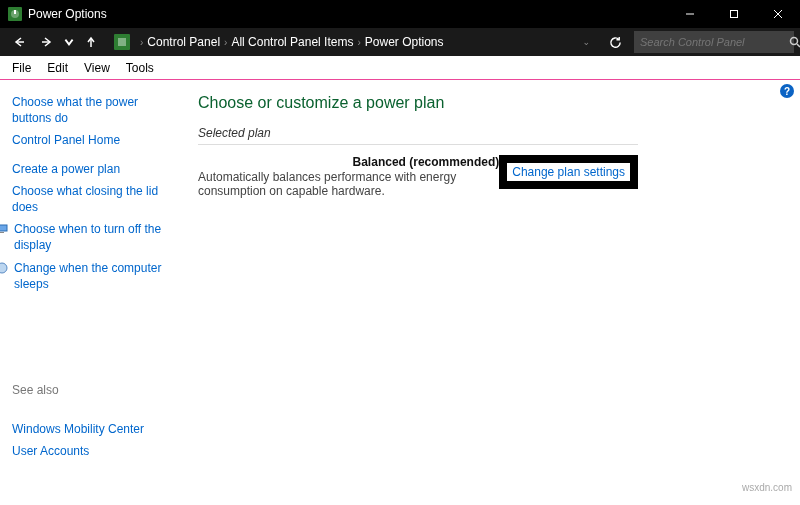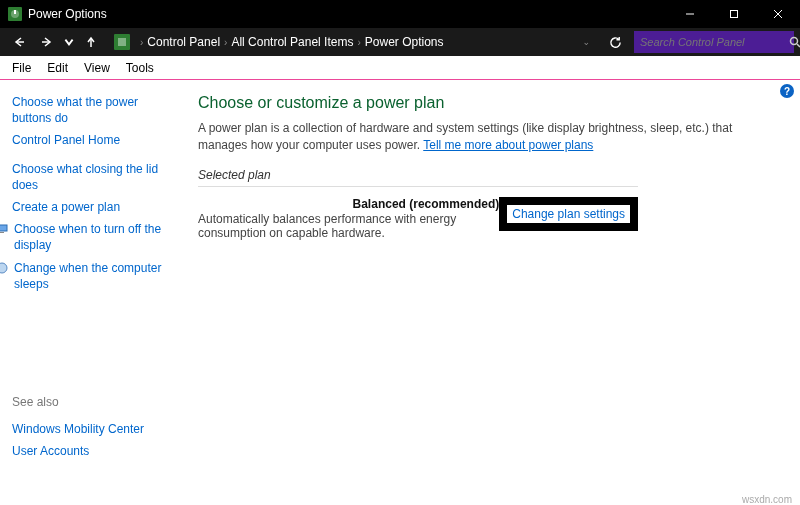--- a/index.html
+++ b/index.html
@@ -13,46 +13,46 @@
   .winbtn svg { width:10px; height:10px; stroke:#fff; stroke-width:1; fill:none; }
   .navbar { height: 28px; background:#1a1a1a; display:flex; align-items:center; padding:0 6px; gap:2px; }
   .navbtn { width:26px; height:22px; display:flex; align-items:center; justify-content:center; color:#fff; }
   .navbtn svg { width:12px; height:12px; stroke:#fff; stroke-width:1.5; fill:none; }
   .breadcrumb { display:flex; align-items:center; flex:1; height:22px; background:#1a1a1a; margin:0 4px; font-size:12px; color:#fff; }
   .breadcrumb .cp-icon { width:16px;height:16px; background:#2e7d32; margin:0 6px 0 4px; border-radius:1px;display:flex;align-items:center;justify-content:center; }
   .breadcrumb .chev { color:#888; margin:0 4px; font-size:10px; }
   .breadcrumb .dropdown { color:#888; margin-left:auto; padding:0 6px; font-size:9px; }
   .refreshbtn { width:26px; height:22px; display:flex; align-items:center; justify-content:center; }
   .refreshbtn svg { width:13px; height:13px; stroke:#fff; stroke-width:1.5; fill:none; }
-  .searchwrap { width:160px; height:22px; background:#4c1d95; display:flex; align-items:center; margin-left:4px; }
+  .searchwrap { width:160px; height:22px; background:#404040; display:flex; align-items:center; margin-left:4px; }
   .searchwrap input { flex:1; background:transparent; border:none; outline:none; color:#ccc; font-size:11px; padding:0 6px; font-style:italic; }
   .searchwrap .sicon { width:22px; display:flex; align-items:center; justify-content:center; }
   .searchwrap .sicon svg { width:12px;height:12px; stroke:#ccc; stroke-width:1.5; fill:none; }
   .menubar { height:24px; border-bottom:1px solid #ec4899; display:flex; align-items:center; padding:0 4px; font-size:12px; }
   .menubar .menuitem { padding:3px 8px; }
   .content { display:flex; height:calc(505px - 28px - 28px - 24px); position:relative; }
   .sidebar { width:180px; padding:8px 8px 8px 12px; font-size:12px; }
   .sidelink { color:#0066cc; margin:6px 0; display:block; line-height:1.35; cursor:pointer; }
   .sidehome { margin-bottom:12px; }
   .sideicon-row { display:flex; align-items:flex-start; gap:6px; margin:6px 0 6px -16px; padding-left:0; }
   .sideicon-row .sic { width:12px;height:12px; flex:none; margin-top:2px; }
   .seealso { position:absolute; bottom:40px; left:12px; font-size:12px; }
-  .seealso .hdr { color:#777; margin-bottom:12px; }
+  .seealso .hdr { color:#777; margin-bottom:24px; }
   .main { flex:1; padding:14px 30px 0 18px; font-size:12px; color:#333; position:relative; }
   .help-icon { position:absolute; top:4px; right:6px; width:14px; height:14px; background:#0b63c4; border-radius:50%; color:#fff; font-size:10px; font-weight:bold; display:flex; align-items:center; justify-content:center; }
   .main h1 { color:#0a612f; font-weight:normal; font-size:16px; margin-bottom:8px; }
   .main p.desc { color:#444; line-height:1.4; margin-bottom:2px; }
   .main a.inline { color:#0066cc; text-decoration:underline; }
   .section-hdr { margin-top:14px; color:#333; border-bottom:1px solid #ddd; padding-bottom:4px; width:440px;font-style:italic; }
   .planrow { display:flex; align-items:flex-start; width:440px; margin-top:10px; }
   .plan-left { flex:1; }
   .plan-name { font-weight:bold; color:#111;text-align:right; }
   .plan-desc { color:#444; margin-top:1px; }
   .change-link { color:#0066cc; border:8px solid #000000; padding:3px 5px; font-size:12px; line-height:1; white-space:nowrap; }
-  .watermark { position:absolute; bottom:0; right:8px; font-size:10px; color:#aaa; }
+  .watermark { position:absolute; bottom:12px; right:8px; font-size:10px; color:#aaa; }
 </style>
 </head>
 <body>
 
 <div class="titlebar">
   <div class="app-icon">
     <svg viewBox="0 0 10 10">
         <circle cx="5" cy="5" r="4" fill="#fff" opacity="0.3"></circle>
         <rect x="4" y="1" width="2" height="4" fill="#fff"></rect>
       </svg>
@@ -137,22 +137,22 @@
   <div class="menuitem">File</div>
   <div class="menuitem">Edit</div>
   <div class="menuitem">View</div>
   <div class="menuitem">Tools</div>
 </div>
 
 <div class="content">
   <div class="sidebar">
     <a class="sidelink">Choose what the power buttons do</a>
     <a class="sidelink sidehome">Control Panel Home</a>
+    <a class="sidelink">Create a power plan</a>
     <a class="sidelink">Choose what closing the lid does</a>
-    <a class="sidelink">Create a power plan</a>
     <div class="sideicon-row">
       <svg class="sic" viewBox="0 0 12 12">
           <rect x="1" y="2" width="10" height="6" fill="#6aa6e8" stroke="#2b6db3"></rect>
           <rect x="4" y="9" width="4" height="1" fill="#888"></rect>
         </svg>
       <a class="sidelink" style="margin:0">Choose when to turn off the display</a>
     </div>
     <div class="sideicon-row">
       <svg class="sic" viewBox="0 0 12 12">
           <circle cx="6" cy="6" r="5" fill="#bcd6f0" stroke="#5a8bc4"></circle>
@@ -163,23 +163,20 @@
     <div class="seealso">
       <div class="hdr">See also</div>
       <a class="sidelink">Windows Mobility Center</a>
       <a class="sidelink">User Accounts</a>
     </div>
   </div>
 
   <div class="main">
     <div class="help-icon">?</div>
     <h1>Choose or customize a power plan</h1>
-    <p class="desc">
-      <span>A power plan is a collection of hardware and system settings (like display brightness, sleep, etc.) that manages how your computer uses power. </span><a class="inline">Tell me more about power plans</a>
-    </p>
     <div class="section-hdr">Selected plan</div>
     <div class="planrow">
       <div class="plan-left">
         <div class="plan-name">Balanced (recommended)</div>
         <div class="plan-desc">Automatically balances performance with energy consumption on capable hardware.</div>
       </div>
       <a class="change-link">Change plan settings</a>
     </div>
   </div>
 </div>

